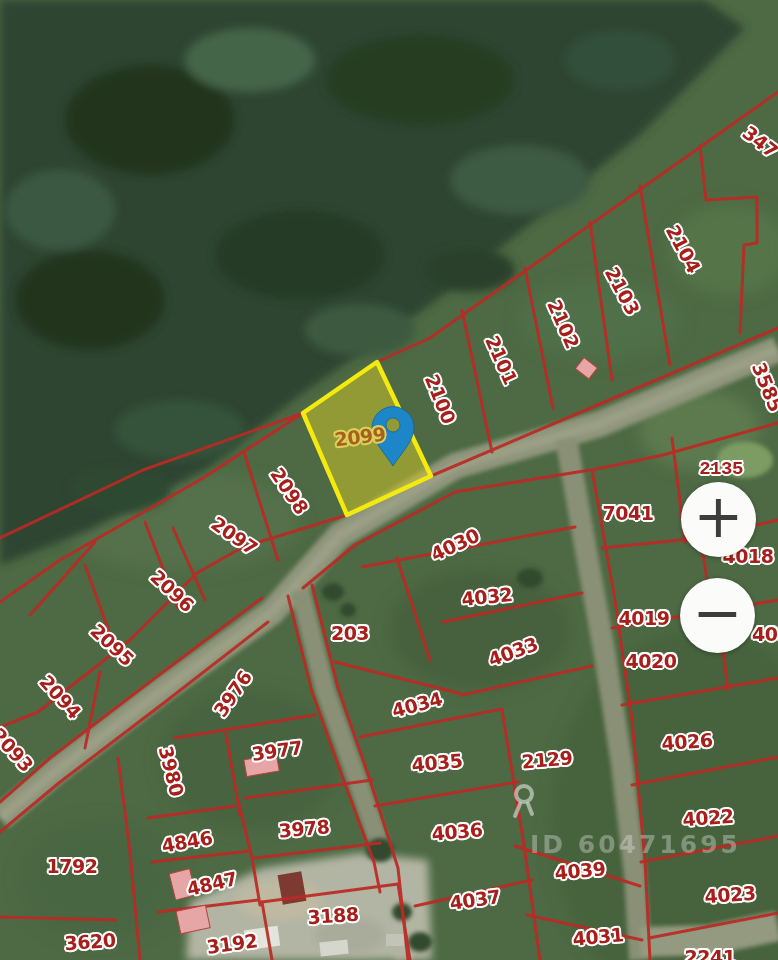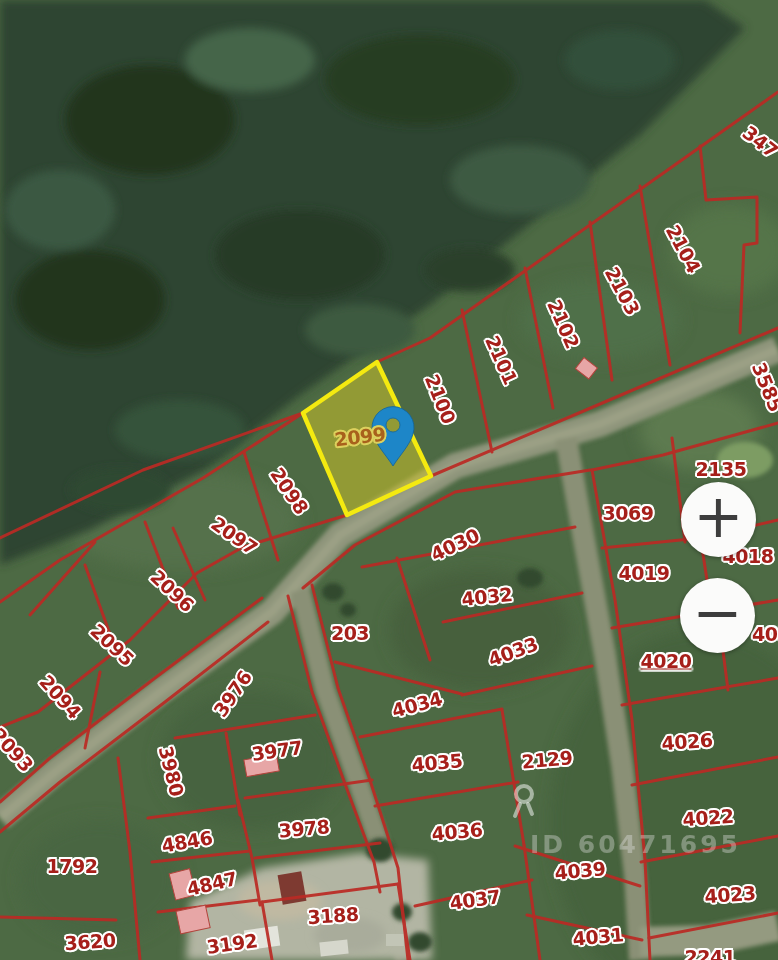--- a/index.html
+++ b/index.html
@@ -185,26 +185,26 @@
       <div class="parcel-label" style="left: 501px; top: 360px; transform: translate(-50%, -50%) rotate(66deg);">2101</div>
       <div class="parcel-label" style="left: 440px; top: 399px; transform: translate(-50%, -50%) rotate(68deg);">2100</div>
       <div class="parcel-label hl" style="left: 360px; top: 437px; transform: translate(-50%, -50%) rotate(-7deg);">2099</div>
       <div class="parcel-label" style="left: 289px; top: 491px; transform: translate(-50%, -50%) rotate(56deg);">2098</div>
       <div class="parcel-label" style="left: 234px; top: 536px; transform: translate(-50%, -50%) rotate(35deg);">2097</div>
       <div class="parcel-label" style="left: 172px; top: 591px; transform: translate(-50%, -50%) rotate(43deg);">2096</div>
       <div class="parcel-label" style="left: 112px; top: 645px; transform: translate(-50%, -50%) rotate(43deg);">2095</div>
       <div class="parcel-label" style="left: 60px; top: 697px; transform: translate(-50%, -50%) rotate(48deg);">2094</div>
       <div class="parcel-label" style="left: 12px; top: 750px; transform: translate(-50%, -50%) rotate(48deg);">2093</div>
       <div class="parcel-label" style="left: 767px; top: 387px; transform: translate(-50%, -50%) rotate(68deg);">3585</div>
-      <div class="parcel-label" style="left: 721px; top: 469px; transform: translate(-50%, -50%) rotate(0deg);">2135</div>
-      <div class="parcel-label" style="left: 628px; top: 513px; transform: translate(-50%, -50%) rotate(0deg);">3069</div>
+      <div class="parcel-label" style="left: 721px; top: 469px; transform: translate(-50%, -50%) rotate(0deg); font-family: Liberation Mono, monospace;">2135</div>
+      <div class="parcel-label" style="left: 628px; top: 513px; transform: translate(-50%, -50%) rotate(0deg);">7041</div>
       <div class="parcel-label" style="left: 748px; top: 556px; transform: translate(-50%, -50%) rotate(0deg);">4018</div>
-      <div class="parcel-label" style="left: 644px; top: 573px; transform: translate(-50%, -50%) rotate(0deg);">4019</div>
+      <div class="parcel-label" style="left: 644px; top: 618px; transform: translate(-50%, -50%) rotate(0deg);">4019</div>
       <div class="parcel-label" style="left: 771px; top: 634px; transform: translate(-50%, -50%) rotate(0deg);">401</div>
-      <div class="parcel-label" style="left: 666px; top: 661px; transform: translate(-50%, -50%) rotate(0deg); text-decoration: underline;">4020</div>
+      <div class="parcel-label" style="left: 651px; top: 661px; transform: translate(-50%, -50%) rotate(0deg);">4020</div>
       <div class="parcel-label" style="left: 687px; top: 742px; transform: translate(-50%, -50%) rotate(-4deg);">4026</div>
       <div class="parcel-label" style="left: 708px; top: 818px; transform: translate(-50%, -50%) rotate(-4deg);">4022</div>
       <div class="parcel-label" style="left: 730px; top: 895px; transform: translate(-50%, -50%) rotate(-4deg);">4023</div>
       <div class="parcel-label" style="left: 710px; top: 957px; transform: translate(-50%, -50%) rotate(0deg);">2241</div>
       <div class="parcel-label" style="left: 455px; top: 545px; transform: translate(-50%, -50%) rotate(-25deg);">4030</div>
       <div class="parcel-label" style="left: 487px; top: 597px; transform: translate(-50%, -50%) rotate(-6deg);">4032</div>
       <div class="parcel-label" style="left: 350px; top: 633px; transform: translate(-50%, -50%) rotate(0deg);">203</div>
       <div class="parcel-label" style="left: 513px; top: 652px; transform: translate(-50%, -50%) rotate(-20deg);">4033</div>
       <div class="parcel-label" style="left: 417px; top: 705px; transform: translate(-50%, -50%) rotate(-15deg);">4034</div>
       <div class="parcel-label" style="left: 437px; top: 763px; transform: translate(-50%, -50%) rotate(-5deg);">4035</div>

